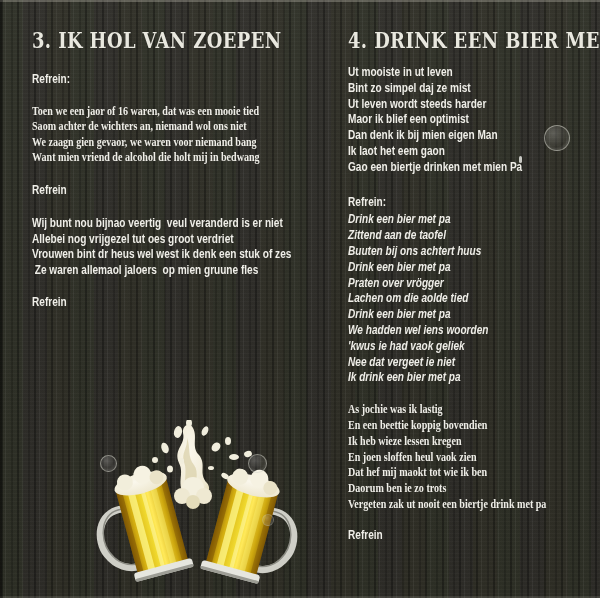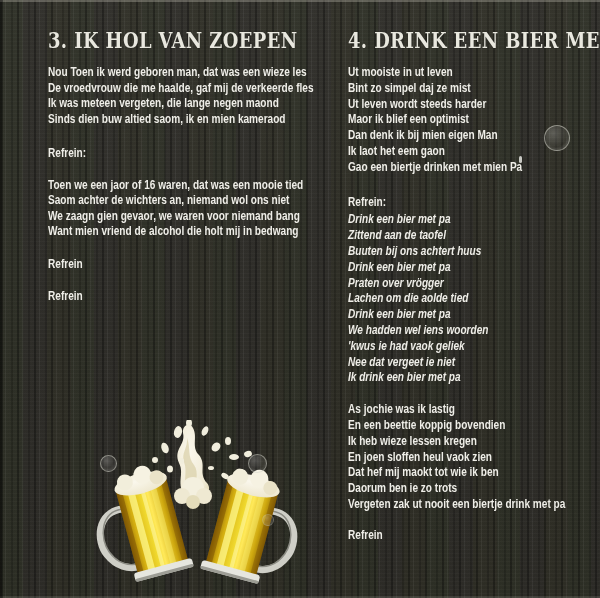--- a/index.html
+++ b/index.html
@@ -11,40 +11,40 @@
       repeating-linear-gradient(90deg, rgba(0,0,0,0.30) 0px, rgba(0,0,0,0.30) 2px, rgba(0,0,0,0) 2px, rgba(0,0,0,0) 5px, rgba(255,255,255,0.05) 5px, rgba(255,255,255,0.05) 6px, rgba(0,0,0,0) 6px, rgba(0,0,0,0) 11px, rgba(0,0,0,0.18) 11px, rgba(0,0,0,0.18) 13px, rgba(0,0,0,0) 13px, rgba(0,0,0,0) 17px),
       repeating-linear-gradient(90deg, rgba(86,110,70,0.07) 0px 23px, rgba(90,70,105,0.06) 23px 47px, rgba(110,100,70,0.06) 47px 71px),
       repeating-linear-gradient(0deg, rgba(255,255,255,0.018) 0 1px, rgba(0,0,0,0.02) 1px 4px),
       linear-gradient(180deg,#32322b 0%, #2c2c25 55%, #2a2a23 100%);
   }
   .scan-edge-top{position:absolute;top:0;left:0;right:0;height:2px;background:rgba(185,184,172,0.35);}
   .scan-edge-bottom{position:absolute;bottom:0;left:0;right:0;height:2px;background:rgba(185,184,172,0.16);}
   .scan-edge-left{position:absolute;top:0;bottom:0;left:0;width:3px;background:rgba(0,0,0,0.35);}
 
   .col{position:absolute;top:26px;color:#f0efe9;}
-  .col-left{left:48px;width:300px;}
+  .col-left{left:32px;width:300px;}
   .col-right{left:348px;width:248px;}
 
   .song-title{
     font-family:"DejaVu Serif",serif;font-weight:bold;font-size:23px;
     color:#e9e8df;letter-spacing:0.5px;white-space:nowrap;
     transform:scaleX(0.78);transform-origin:left center;
     text-shadow:0 0 1px rgba(0,0,0,0.6);
   }
   .line{
     font-size:12px;font-weight:bold;line-height:15.5px;height:15.5px;
     white-space:pre;transform:scaleX(0.84);transform-origin:left center;
     color:#efeee8;
   }
   .col-right .line{line-height:15.8px;height:15.8px;}
   .refrain .line{font-style:italic;}
   .refrain-label{margin-top:19px;}
   .m12{margin-top:12px;}
   .m2{margin-top:2px;}
-  .m16{margin-top:16px;}
+  .m16{margin-top:16px;font-family:Liberation Serif, serif;}
   .m17{margin-top:17px;}
   .m18{margin-top:18px;}
   .m15{margin-top:15px;}
 
   .beer-art{position:absolute;left:90px;top:420px;width:215px;height:176px;}
 
   .bubble{
     position:absolute;border-radius:50%;
     border:1px solid rgba(212,212,200,0.55);
     background:radial-gradient(circle at 35% 30%, rgba(255,255,255,0.22), rgba(255,255,255,0.04) 60%, rgba(255,255,255,0) 75%);
@@ -59,39 +59,39 @@
 </head>
 <body>
 
 <div class="scan-edge-top"></div>
 <div class="scan-edge-bottom"></div>
 <div class="scan-edge-left"></div>
 
 <div class="col col-left">
   <div class="song-title">3. IK HOL VAN ZOEPEN</div>
 
-  <div class="verse m12">
-    <div class="line">Nou Toen ik werd geboren man, dat was een wieze les</div>
-    <div class="line">De vroedvrouw die me haalde, gaf mij de verkeerde fles</div>
-    <div class="line">Ik was meteen vergeten, die lange negen maond</div>
-    <div class="line">Sinds dien buw altied saom, ik en mien kameraod</div>
-  </div>
 
   <div class="line refrain-label">Refrein:</div>
 
 
   <div class="verse m16">
     <div class="line">Toen we een jaor of 16 waren, dat was een mooie tied</div>
     <div class="line">Saom achter de wichters an, niemand wol ons niet</div>
     <div class="line">We zaagn gien gevaor, we waren voor niemand bang</div>
     <div class="line">Want mien vriend de alcohol die holt mij in bedwang</div>
   </div>
 
   <div class="line m17">Refrein</div>
 
+  <div class="verse m18">
+    <div class="line">Wij bunt nou bijnao veertig  veul veranderd is er niet</div>
+    <div class="line">Allebei nog vrijgezel tut oes groot verdriet</div>
+    <div class="line">Vrouwen bint dr heus wel west ik denk een stuk of zes</div>
+    <div class="line"> Ze waren allemaol jaloers  op mien gruune fles</div>
+  </div>
 
   <div class="line m17">Refrein</div>
 </div>
 
 <div class="col col-right">
   <div class="song-title">4. DRINK EEN BIER MET PA</div>
 
   <div class="verse m12">
     <div class="line">Ut mooiste in ut leven</div>
     <div class="line">Bint zo simpel daj ze mist</div>

